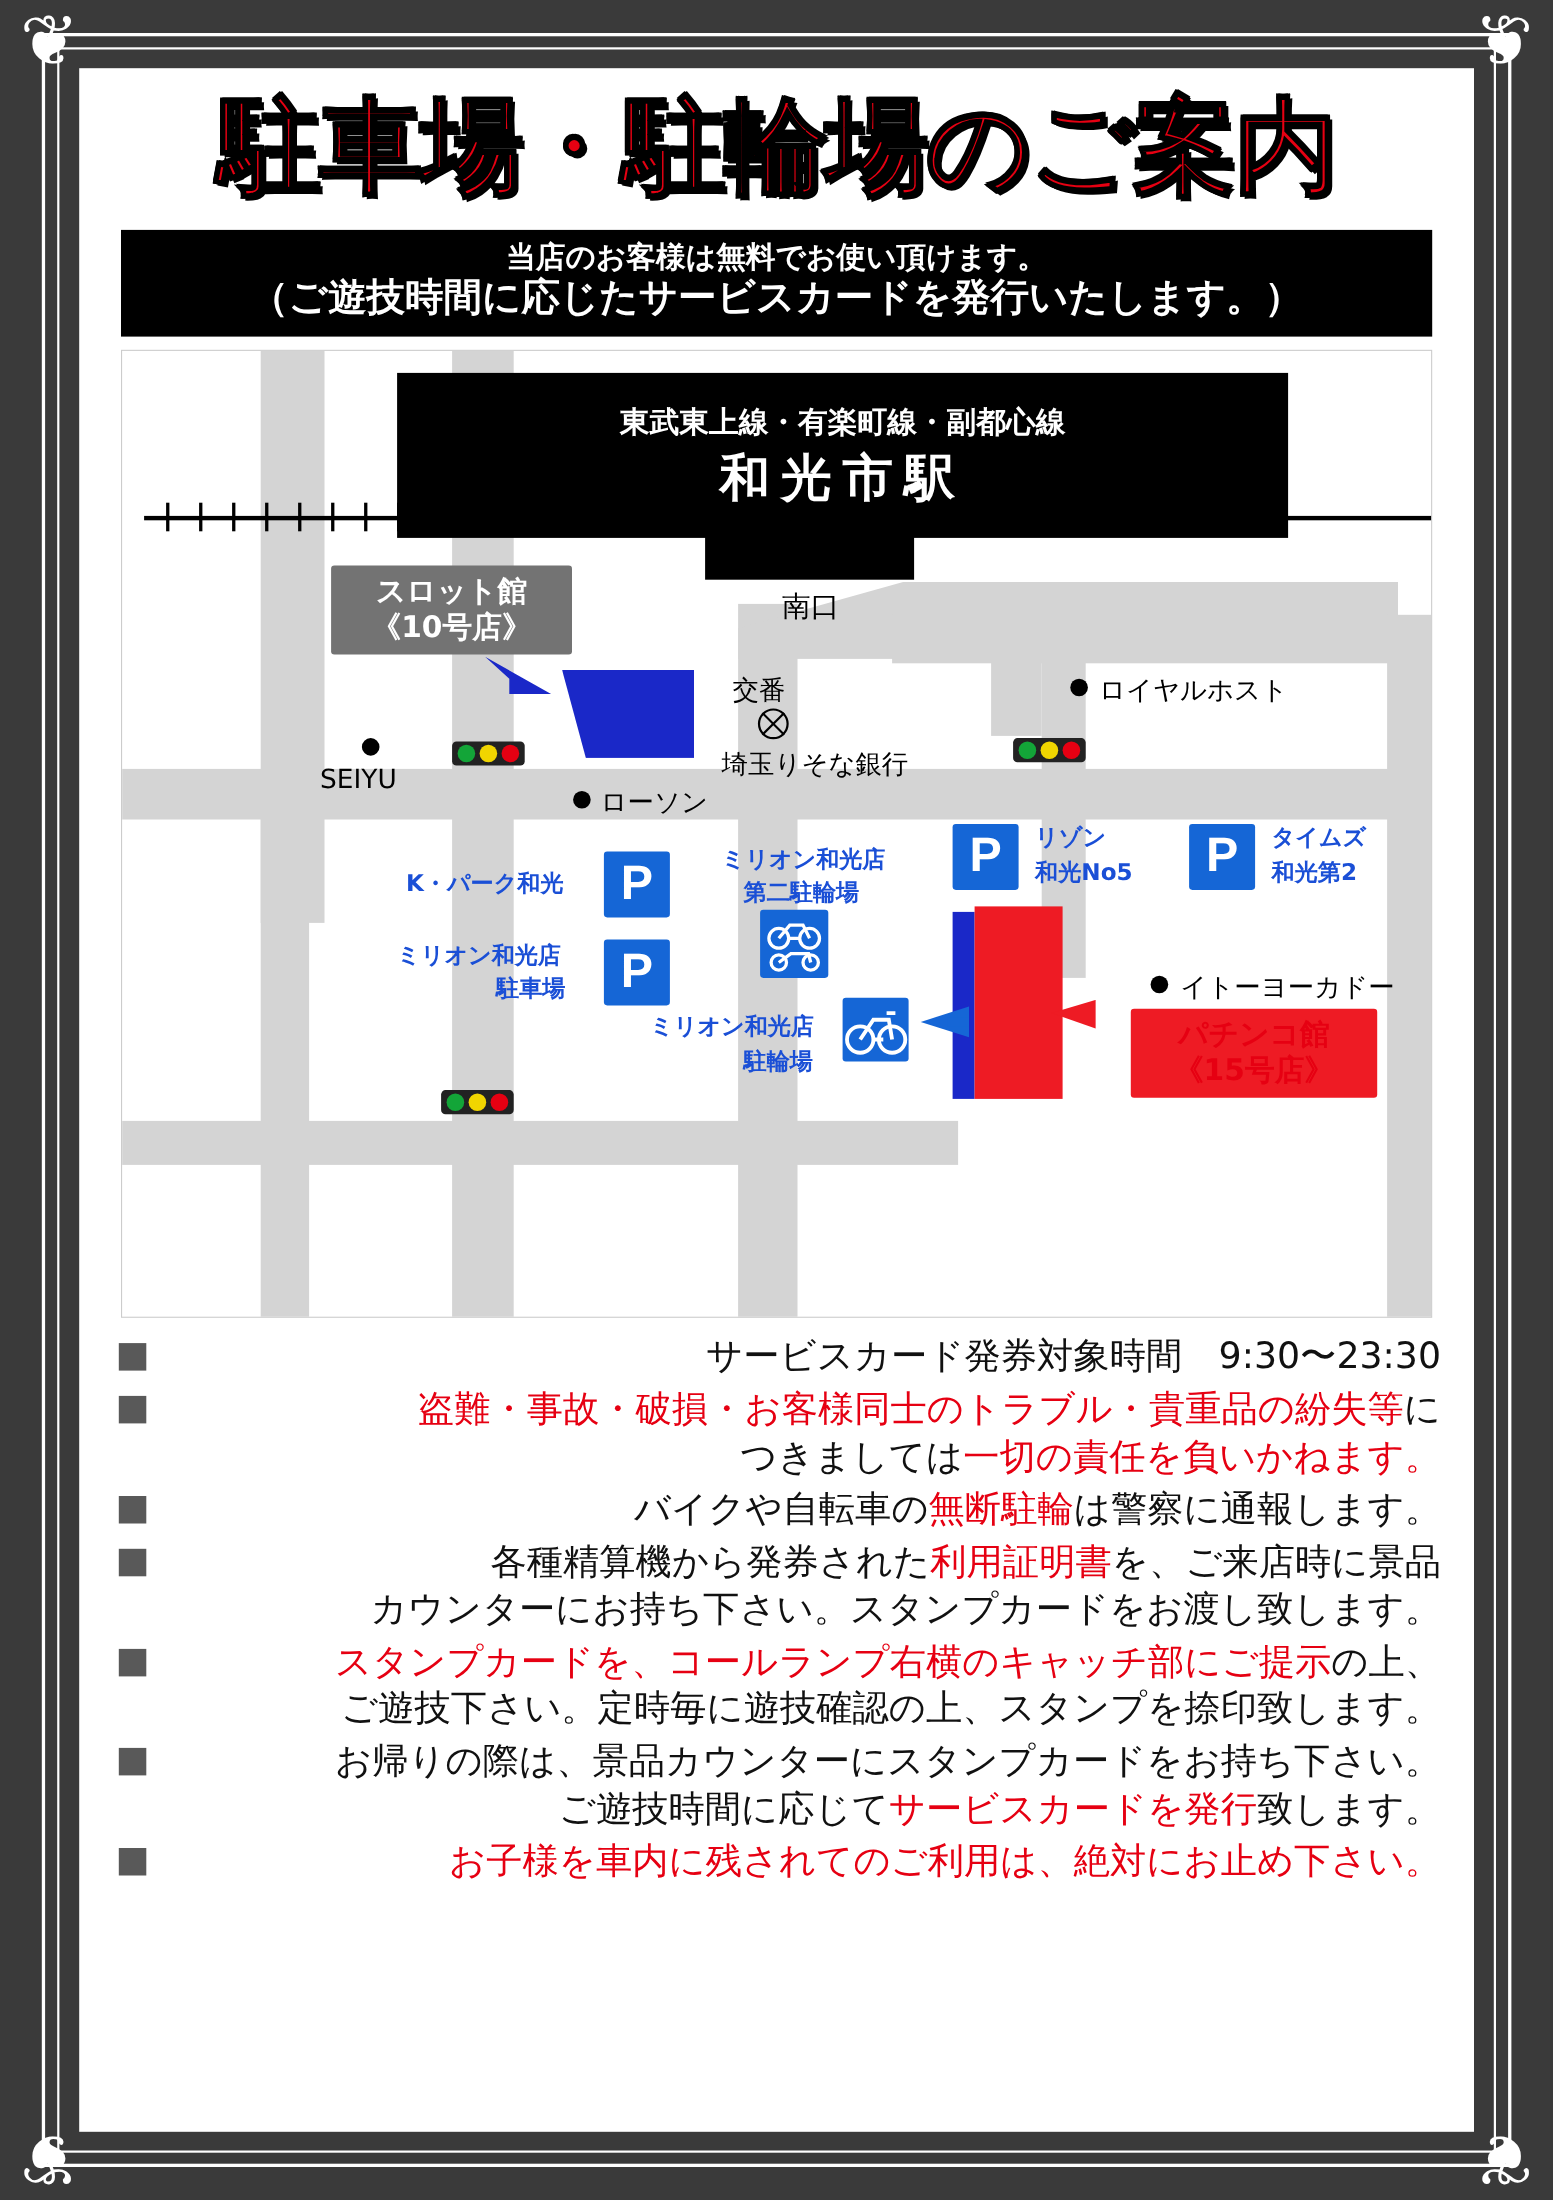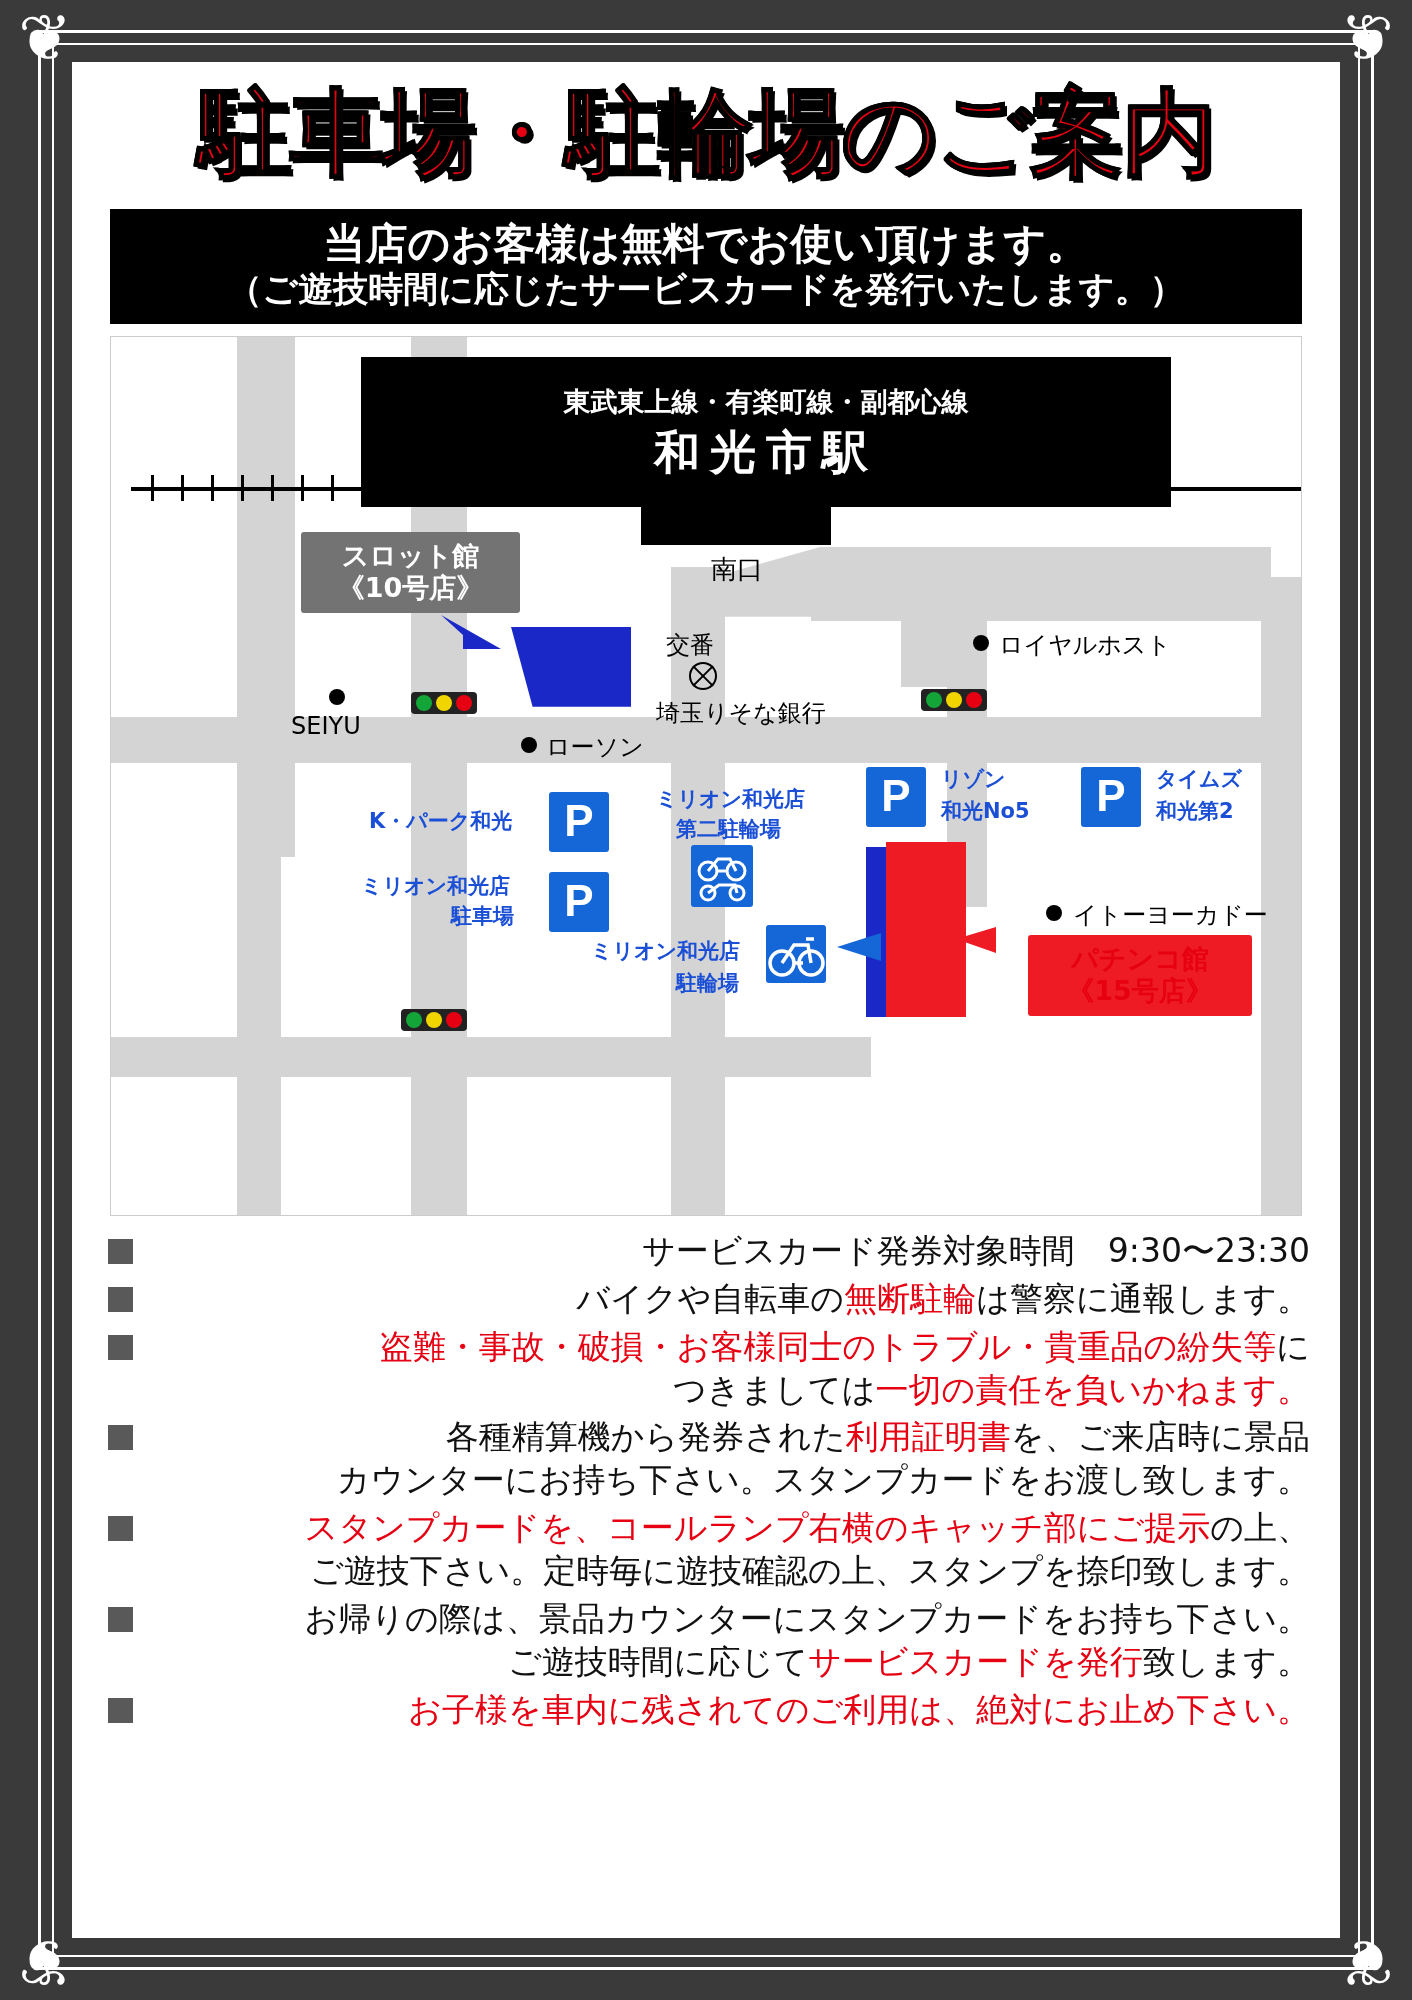--- a/index.html
+++ b/index.html
@@ -85,21 +85,21 @@
   
   .subbanner {
     margin: 12px 38px 0 38px;
     background: #000000;
     color: #ffffff;
     padding: 10px 8px 14px 8px;
     text-align: center;
     font-weight: bold;
     font-family: "DejaVu Sans", sans-serif;
   }
-  .subbanner .l1 { font-size: 42px; line-height: 1.18; }
+  .subbanner .l1 { font-size: 27px; line-height: 1.18; }
   .subbanner .l2 { font-size: 35px; line-height: 1.18; }
 
   
   .map {
     position: relative;
     margin: 12px 38px 0 38px;
     height: 880px;
     background: #ffffff;
     border: 1px solid #cccccc;
     box-sizing: border-box;
@@ -370,37 +370,37 @@
       <div class="note">
         <div class="bullet"></div>
         <div class="note-body">
           <span>サービスカード発券対象時間　9:30〜23:30</span>
         </div>
       </div>
 
       <div class="note">
         <div class="bullet"></div>
         <div class="note-body">
-          <span>バイクや自転車の</span><span class="red">無断駐輪</span><span>は警察に通報します。</span>
-        </div>
-      </div>
-
-      <div class="note">
-        <div class="bullet"></div>
-        <div class="note-body">
           <span class="red">盗難・事故・破損・お客様同士のトラブル・貴重品の紛失等</span><span>に</span>
           <div>
             <span>つきましては</span><span class="red">一切の責任を負いかねます。</span>
           </div>
         </div>
       </div>
 
       <div class="note">
         <div class="bullet"></div>
         <div class="note-body">
+          <span>バイクや自転車の</span><span class="red">無断駐輪</span><span>は警察に通報します。</span>
+        </div>
+      </div>
+
+      <div class="note">
+        <div class="bullet"></div>
+        <div class="note-body">
           <span>各種精算機から発券された</span><span class="red">利用証明書</span><span>を、ご来店時に景品</span>
           <div>
             <span>カウンターにお持ち下さい。スタンプカードをお渡し致します。</span>
           </div>
         </div>
       </div>
 
       <div class="note">
         <div class="bullet"></div>
         <div class="note-body">

